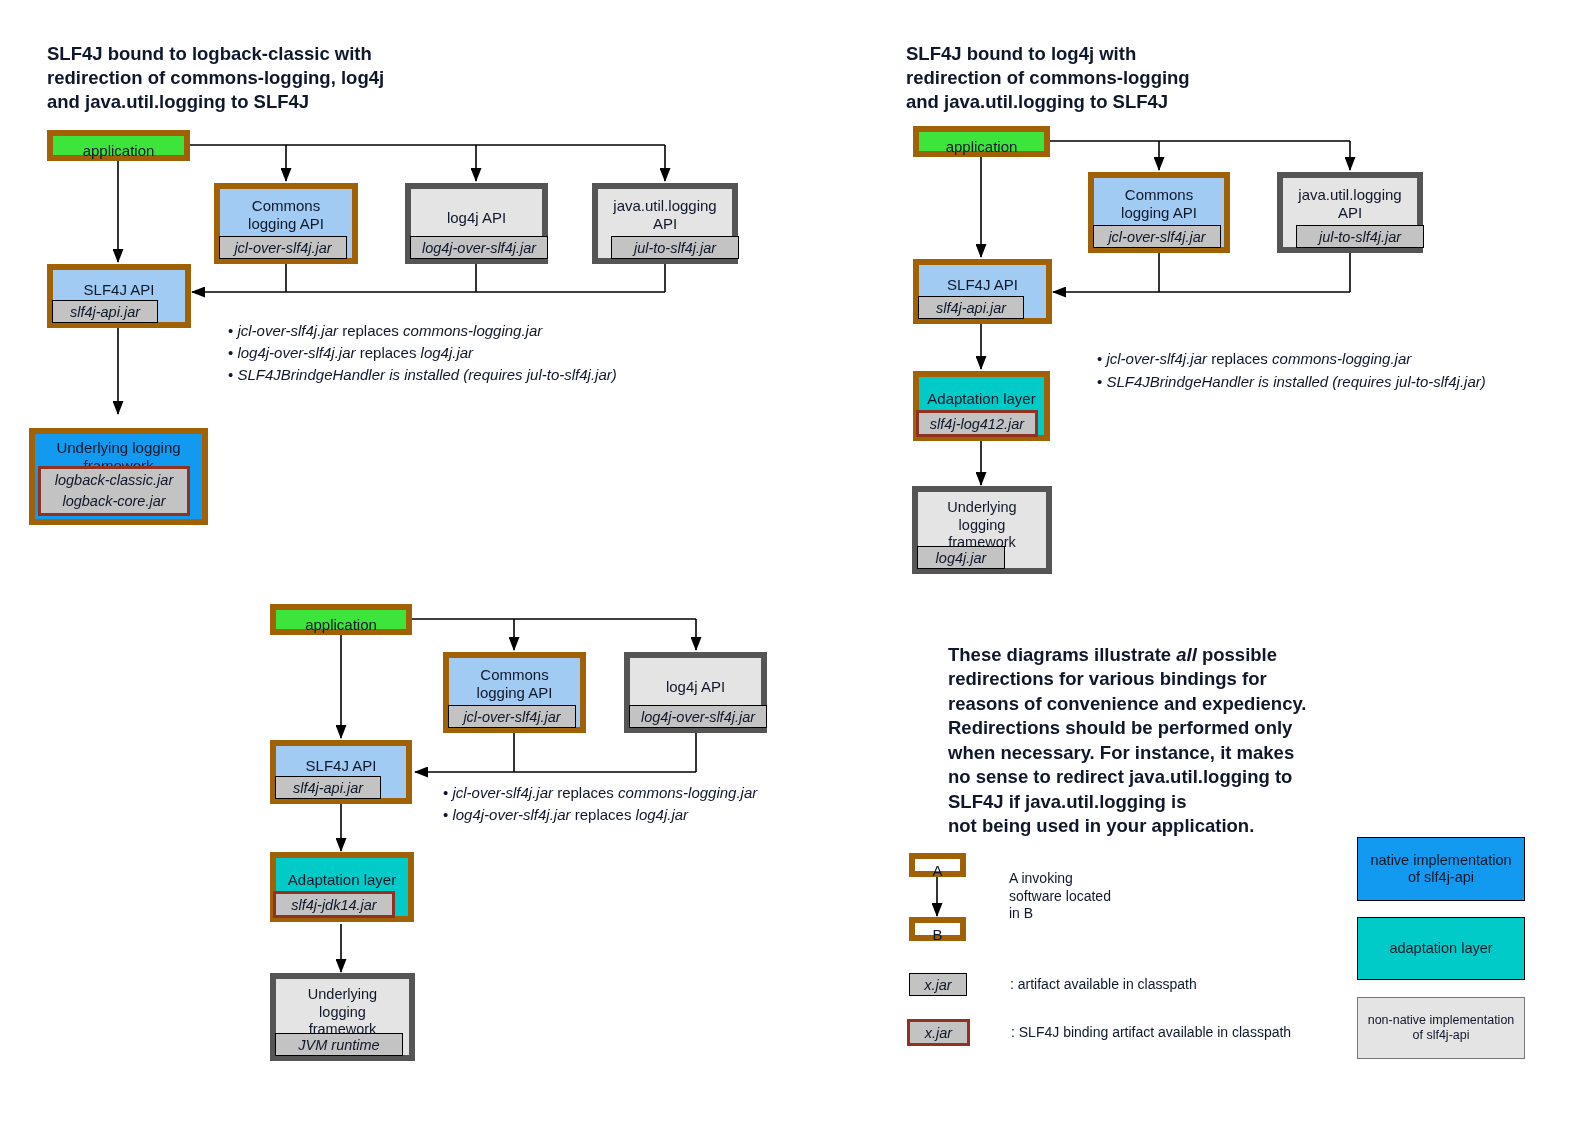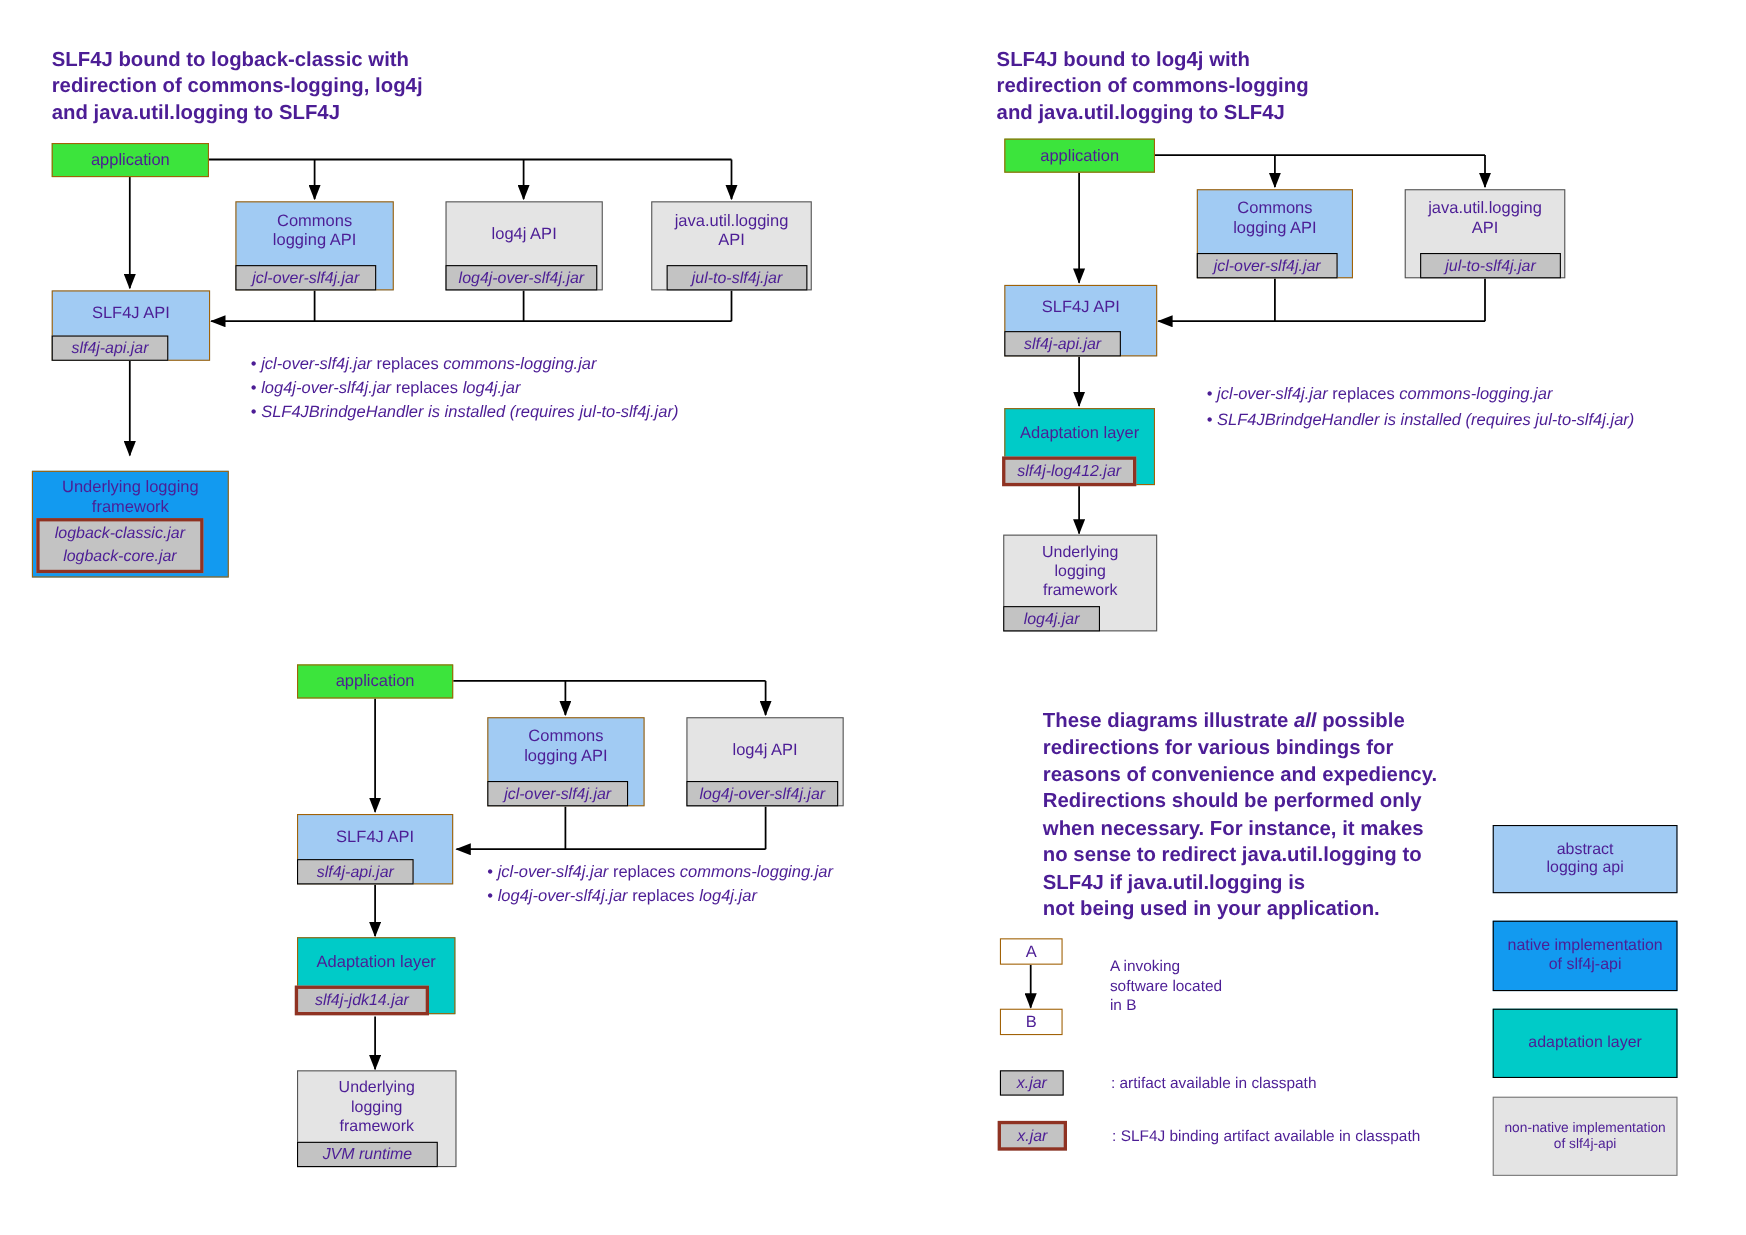--- a/index.html
+++ b/index.html
@@ -1,20 +1,20 @@
 <!DOCTYPE html>
 <html><head>
 <meta charset="utf-8">
 <style>
   html,body{margin:0;padding:0;background:#fff;}
   #stage{position:relative;width:1587px;height:1123px;overflow:hidden;background:#ffffff;
-         font-family:"Liberation Sans","DejaVu Sans",sans-serif;color:#4c1d95;}
+         font-family:"Liberation Sans","DejaVu Sans",sans-serif;color:#0f172a;}
   svg.wires{position:absolute;left:0;top:0;z-index:1;}
   .dtitle{position:absolute;z-index:3;font-weight:bold;font-size:18.5px;line-height:24px;white-space:pre-line;}
-  .box{position:absolute;z-index:2;border:1px solid #a16207;box-sizing:border-box;}
+  .box{position:absolute;z-index:2;border:6px solid #a16207;box-sizing:border-box;}
   .box.green{background:#3CE43C;}
   .box.ltblue{background:#A1CBF3;}
   .box.blue{background:#129AF0;}
   .box.teal{background:#00CBC8;}
   .box.gray{background:#E4E4E4;border-color:#555;}
   .box.white{background:#fff;}
   .lbl{position:absolute;left:0;right:0;text-align:center;font-size:15px;line-height:18px;white-space:pre-line;}
   .lbl.small{font-size:14.5px;line-height:17.5px;}
   .jar{position:absolute;left:-1px;bottom:-1px;height:23px;background:#C3C3C3;border:1px solid #000;
        box-sizing:border-box;font-style:italic;font-size:14.5px;display:flex;align-items:center;
@@ -226,21 +226,19 @@
   <div class="cap" style="left:975px;top:870px">A invoking
 software located
 in B</div>
 
   <div class="xjar" style="left:909px;top:973px;width:58px;height:23px">x.jar</div>
   <div class="cap" style="left:976px;top:976px">: artifact available in classpath</div>
 
   <div class="xjar binding" style="left:907px;top:1019px;width:63px;height:27px">x.jar</div>
   <div class="cap" style="left:977px;top:1024px">: SLF4J binding artifact available in classpath</div>
 
-  <div class="legendbox" style="left:1357px;top:750px;width:168px;height:62px;background:#A1CBF3">abstract
-logging api</div>
   <div class="legendbox" style="left:1357px;top:837px;width:168px;height:64px;background:#129AF0">native implementation
 of slf4j-api</div>
   <div class="legendbox" style="left:1357px;top:917px;width:168px;height:63px;background:#00CBC8">adaptation layer</div>
-  <div class="legendbox thin" style="left:1357px;top:997px;width:168px;height:72px;background:#E4E4E4">non-native implementation
+  <div class="legendbox thin" style="left:1357px;top:997px;width:168px;height:62px;background:#E4E4E4">non-native implementation
 of slf4j-api</div>
 
 </div>
 
 </body></html>

